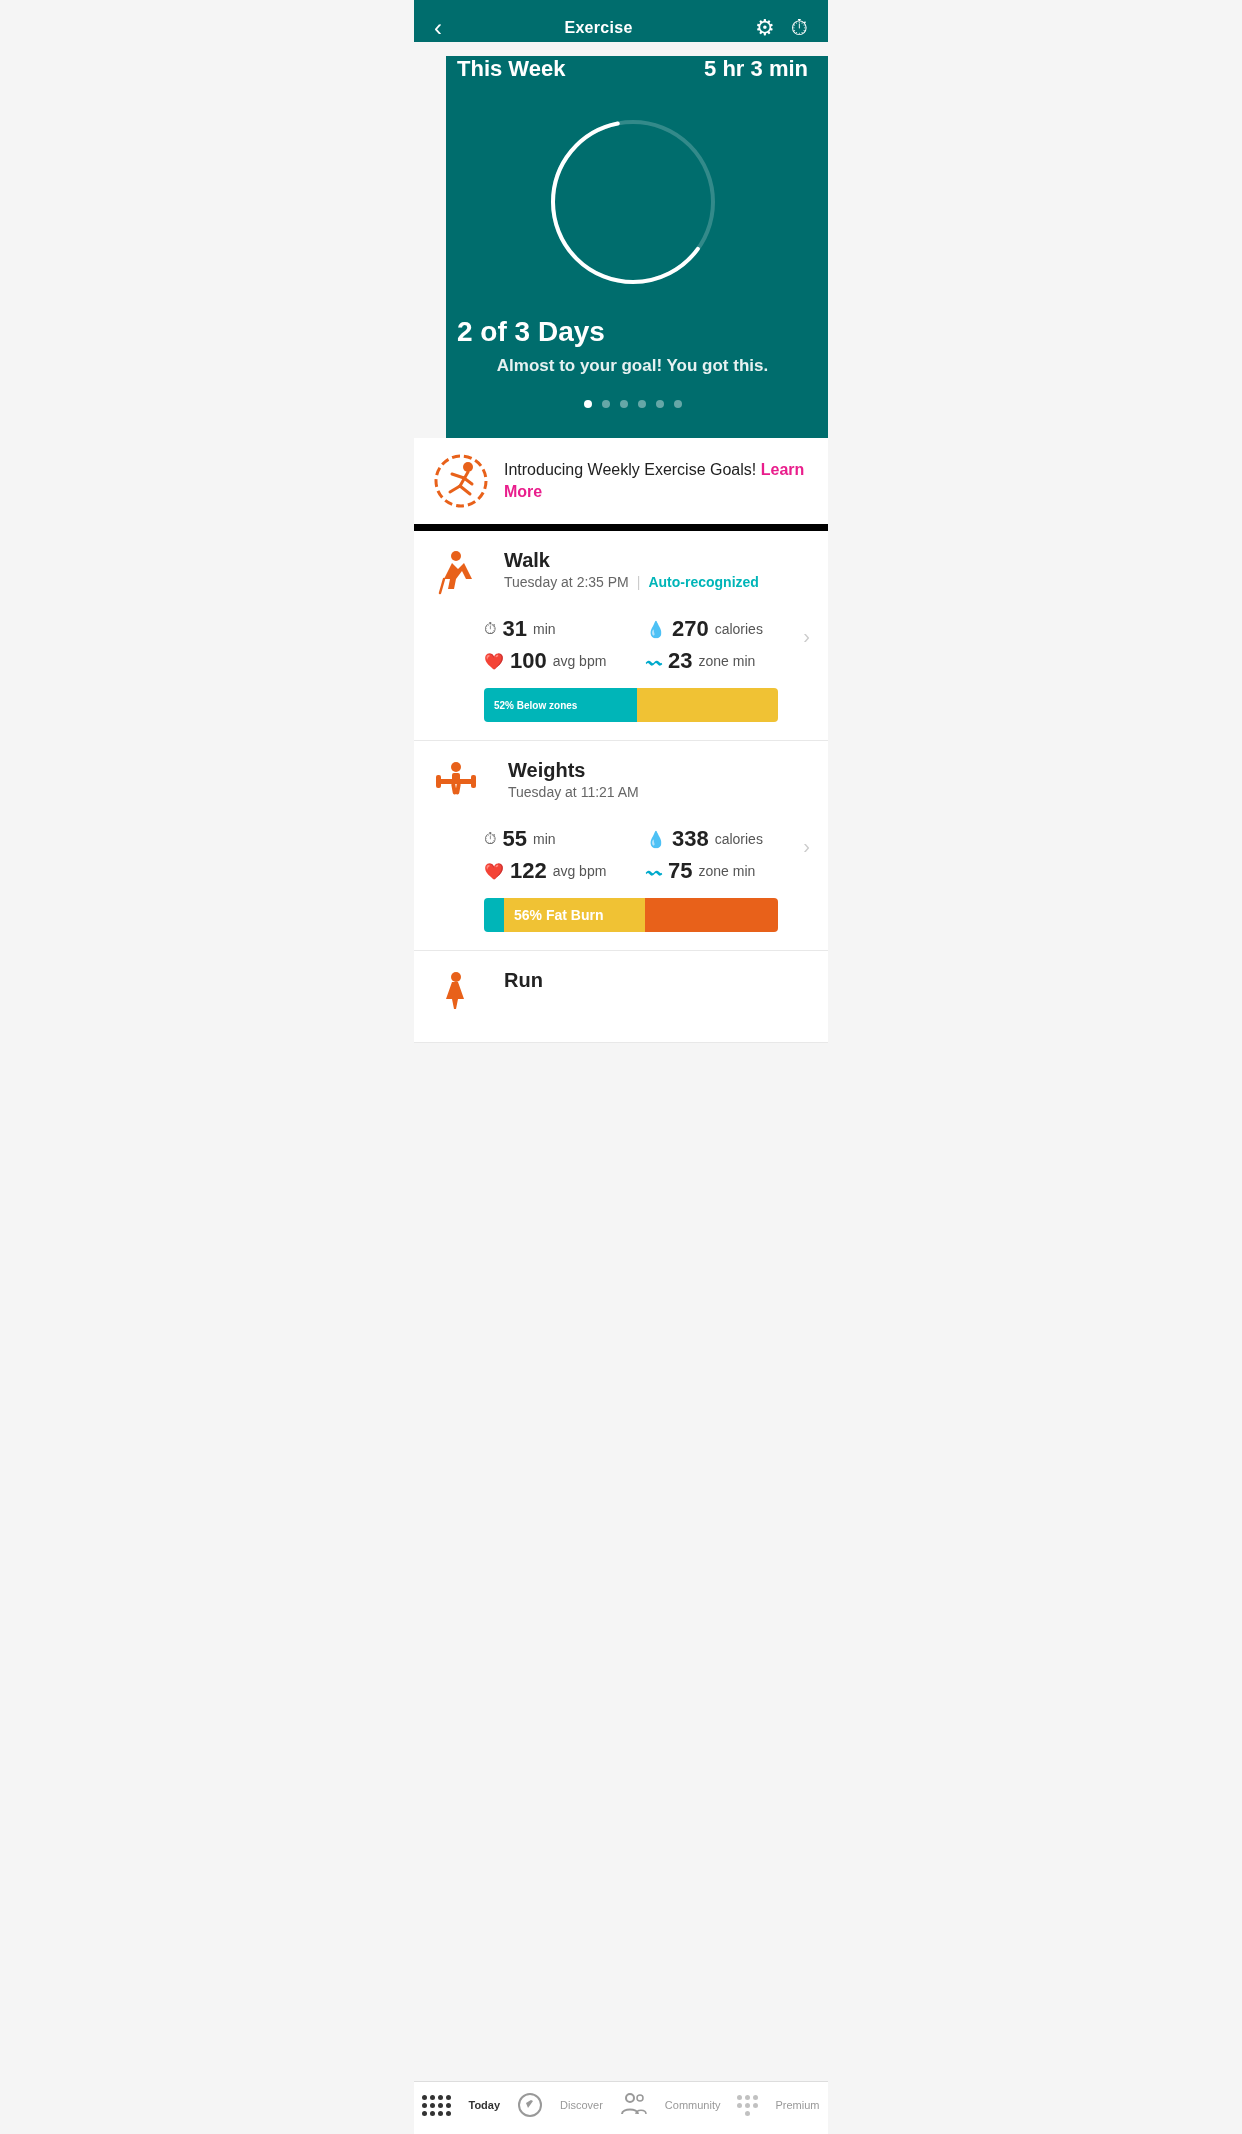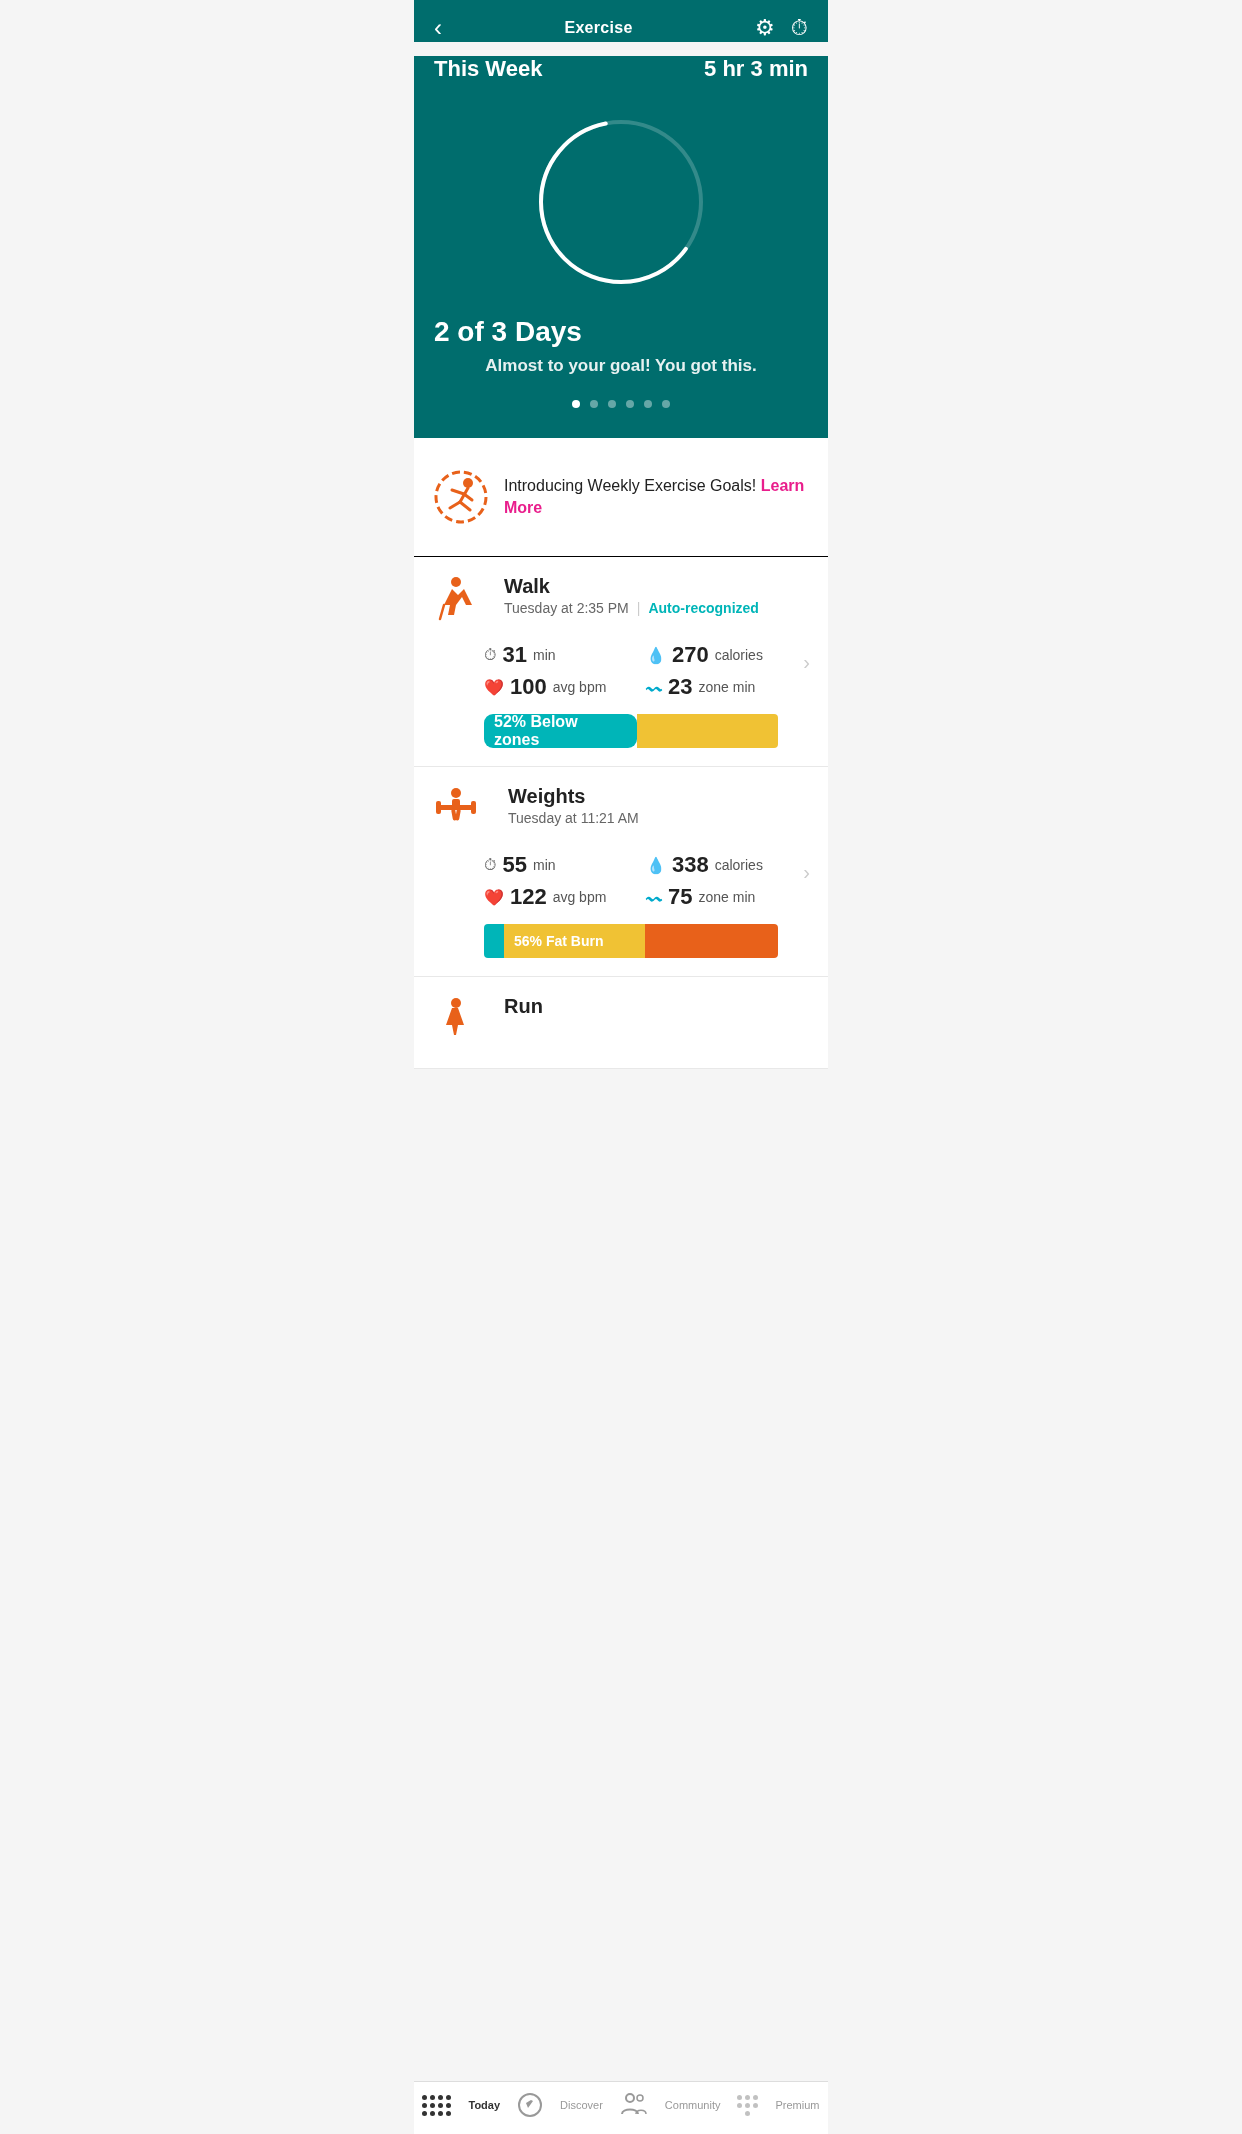--- a/index.html
+++ b/index.html
@@ -42,21 +42,22 @@
     .back-icon {
       font-size: 24px;
       color: white;
       cursor: pointer;
     }
 
     
     .hero-section {
       background: #006d6d;
       color: white;
-      padding: 0 20px 30px 20px;
+      padding: 0 20px 30px 11px;
+      margin-left: 32px;
     }
     .this-week-row {
       display: flex;
       justify-content: space-between;
       align-items: center;
       margin-bottom: 30px;
     }
     .this-week-label {
       font-size: 22px;
       font-weight: 700;
@@ -109,25 +110,25 @@
       border-radius: 50%;
       background: rgba(255,255,255,0.4);
     }
     .dot.active {
       background: white;
     }
 
     
     .banner {
       background: white;
-      padding: 32px 20px;
+      padding: 16px 20px;
       display: flex;
       align-items: center;
       gap: 16px;
-      border-bottom: 1px solid #000000;
+      border-bottom: 7px solid #000000;
     }
     .banner-icon-wrap {
       width: 54px;
       height: 54px;
       flex-shrink: 0;
     }
     .banner-text {
       font-size: 16px;
       color: #222;
       line-height: 1.4;
@@ -402,21 +403,21 @@
         <span class="stat-unit">avg bpm</span>
       </div>
       <div class="stat-item">
         <span class="stat-icon wave-icon">〰</span>
         <span class="stat-number">23</span>
         <span class="stat-unit">zone min</span>
       </div>
     </div>
 
     <div class="progress-bar-wrap">
-      <div class="progress-segment" style="background:#00b5b8; width:52%; font-size:16px;border-radius:9px;">52% Below zones</div>
+      <div class="progress-segment" style="background:#00b5b8; width:52%; font-size:10px;">52% Below zones</div>
       <div class="progress-segment" style="background:#f0c234; flex:1;"></div>
     </div>
 
     <span class="activity-chevron">›</span>
   </div>
 
   <div class="activity-card">
     <div class="activity-header">
       <div class="activity-icon">
         <svg width="44" height="44" viewBox="0 0 44 44" fill="#e8611a">

